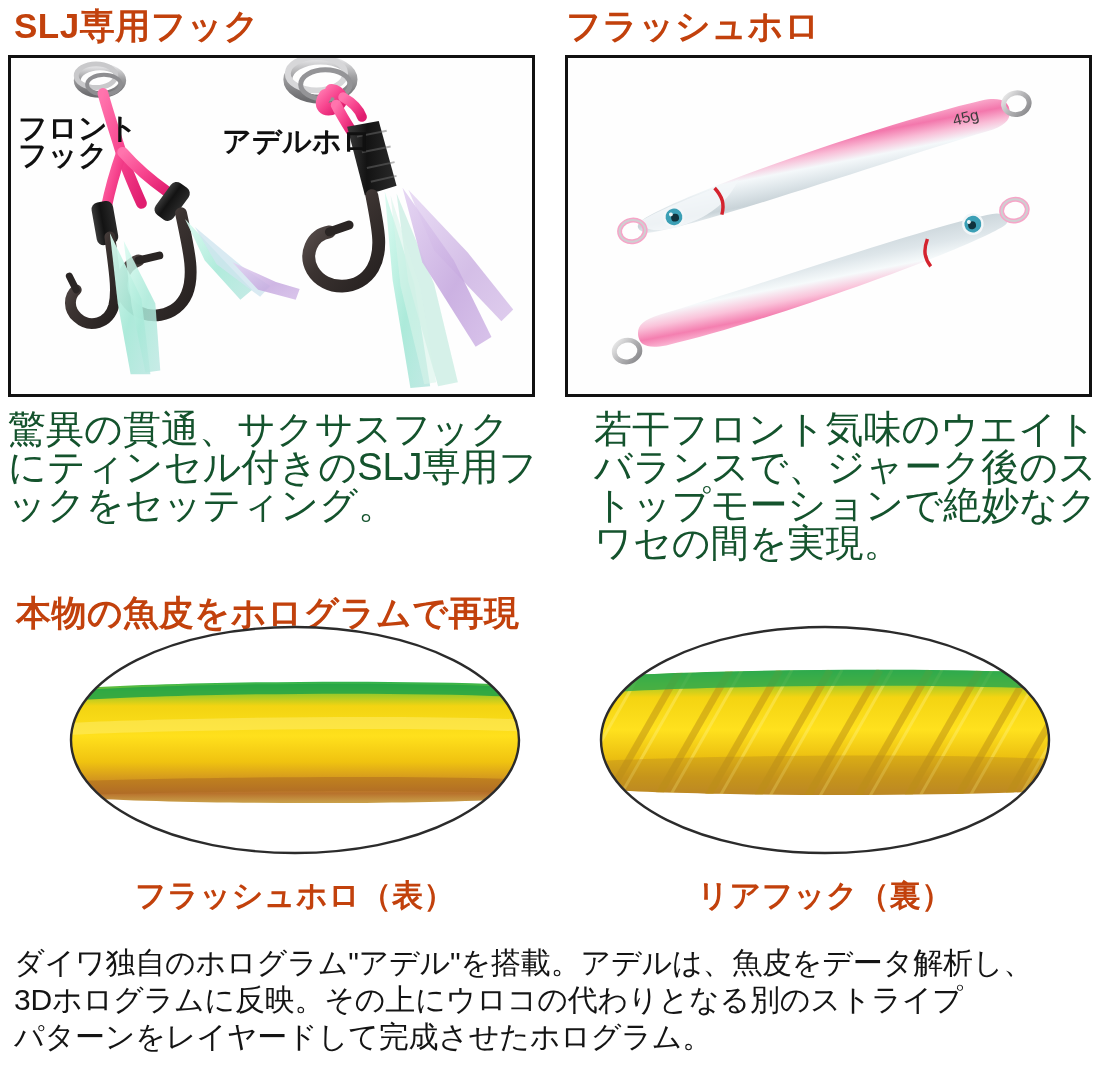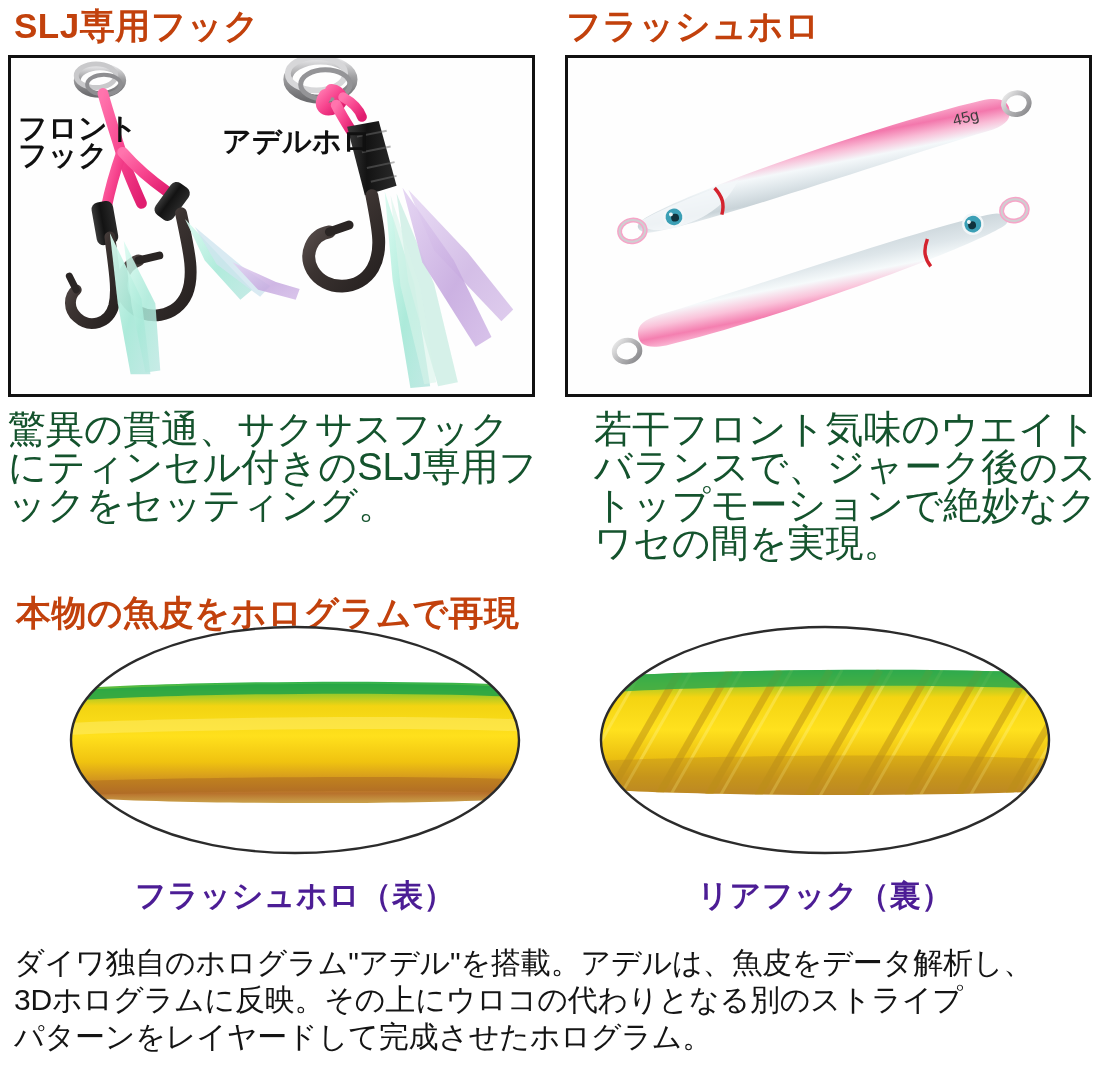--- a/index.html
+++ b/index.html
@@ -79,21 +79,21 @@
   }
   #holo-flash { left: 60px;  top: 620px; }
   #holo-adel  { left: 590px; top: 620px; }
   .holo-figure svg { display: block; width: 100%; height: 100%; }
 
   .holo-label {
     position: absolute;
     font-weight: bold;
     font-size: 31px;
     line-height: 1;
-    color: #4c1d95;
+    color: #c2410c;
     text-align: center;
     width: 470px;
     letter-spacing: 0.5px;
   }
   #holo-label-flash { left: 60px;  top: 880px; }
   #holo-label-adel  { left: 590px; top: 880px; }
 
   
   #paragraph-holo {
     position: absolute;

